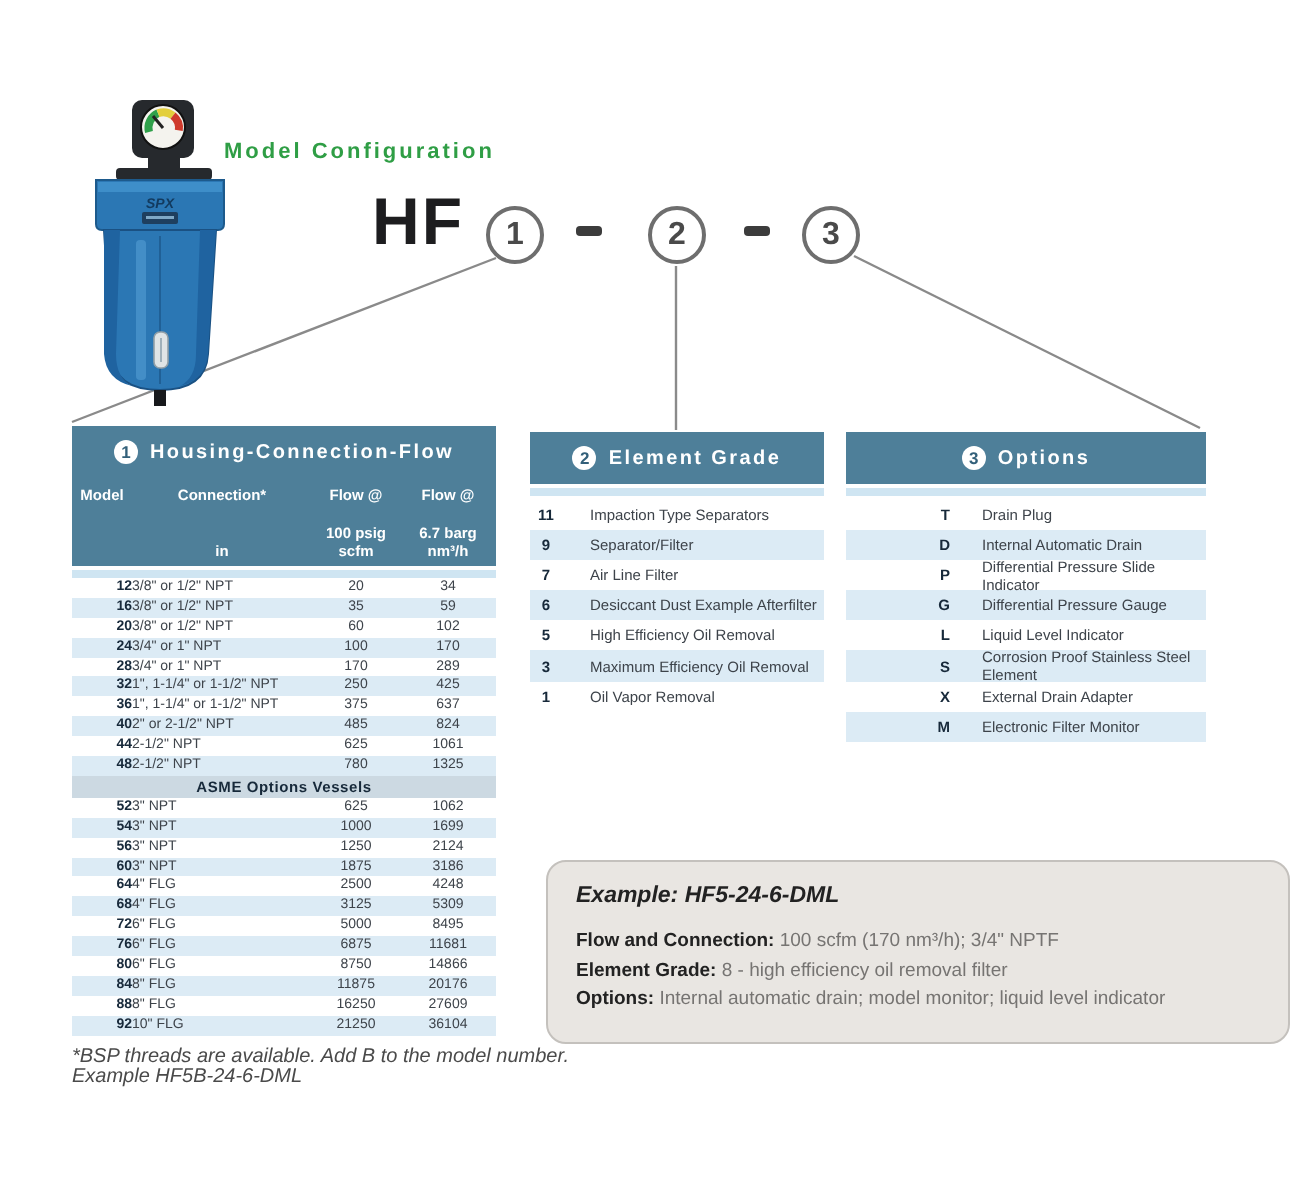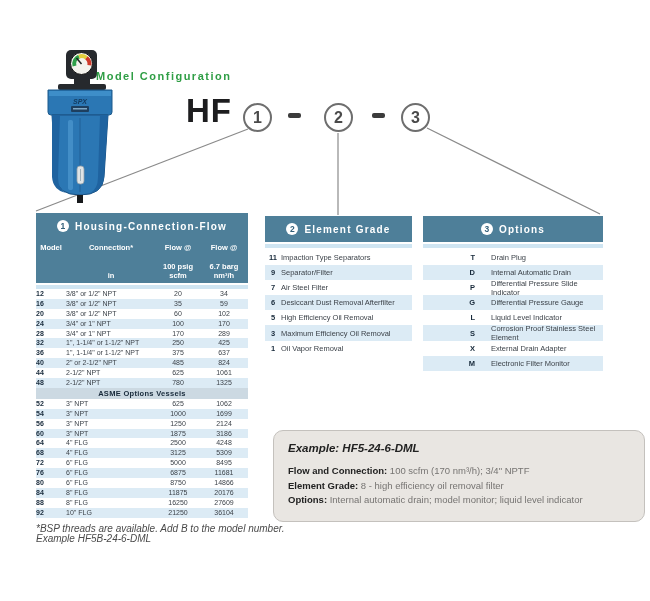--- a/index.html
+++ b/index.html
@@ -3,21 +3,21 @@
 <meta charset="utf-8">
 <style>
   html,body{margin:0;padding:0;background:#fff;}
   #canvas{position:relative;width:650px;height:601px;background:#ffffff;overflow:hidden;
           font-family:"Liberation Sans", sans-serif;}
 
   
   #connectors{position:absolute;left:0;top:0;pointer-events:none;}
 
   
-  .model-config-title{position:absolute;left:96px;top:70px;font-size:11px;font-weight:bold;
+  .model-config-title{position:absolute;left:112px;top:70px;font-size:11px;font-weight:bold;
     letter-spacing:1.5px;color:#2f9e45;}
 
   
   .hf-prefix{position:absolute;left:186px;top:92px;font-size:33px;font-weight:bold;color:#1d1d1f;letter-spacing:1px;}
   .code-circle{position:absolute;width:25px;height:25px;border:2px solid #6e6e6e;border-radius:50%;
     display:flex;align-items:center;justify-content:center;font-size:16px;font-weight:bold;color:#4a4a4a;background:#fff;}
   .code-dash{position:absolute;width:13px;height:5px;background:#3c3c3c;border-radius:2px;}
 
   
   .tbl{position:absolute;box-sizing:border-box;}
@@ -26,36 +26,36 @@
   .badge{width:12px;height:12px;border-radius:50%;background:#ffffff;color:#33607a;font-size:8.5px;
     font-weight:bold;display:flex;align-items:center;justify-content:center;margin-right:6px;letter-spacing:0;flex:0 0 auto;}
   .gap2{height:2px;background:#ffffff;}
   .stripe{height:4px;background:#cfe5f2;}
 
   
   .t1-sub{background:#4e7f99;color:#fff;display:flex;height:44px;font-size:7.5px;font-weight:bold;box-sizing:border-box;}
   .subcol{display:flex;flex-direction:column;align-items:center;line-height:9px;padding-top:4px;padding-bottom:3px;box-sizing:border-box;}
   .subspacer{flex:1;}
   .subgap{height:10px;}
-  .t1c0{width:30px;text-align:left;}
+  .t1c0{width:30px;text-align:right;}
   .t1c1{width:90px;text-align:left;}
   .t1c2{width:44px;text-align:center;}
   .t1c3{width:48px;text-align:center;}
   .t1-rows .t1-row{display:flex;height:9.9px;align-items:center;font-size:7px;line-height:8px;}
   .t1-rows .t1-row:nth-child(even){background:#dcebf5;}
   .t1-row .t1c0{font-weight:bold;color:#17293a;}
   .t1-row .t1c1,.t1-row .t1c2,.t1-row .t1c3{color:#3d434a;}
   .asme{height:11px;background:#ccd9e2;color:#17293a;font-weight:bold;font-size:7.5px;
     display:flex;align-items:center;justify-content:center;letter-spacing:.3px;}
 
   
   .kv-rows .kv-row{display:flex;height:15.1px;align-items:center;font-size:7.5px;}
   .kv-rows .kv-row:nth-child(even){background:#dcebf5;}
   .t2k{width:16px;text-align:center;font-weight:bold;color:#17293a;flex:0 0 auto;}
-  .t2d{color:#3d434a;}
+  .t2d{margin-left:14px;color:#3d434a;}
   .t3k{width:52px;text-align:right;font-weight:bold;color:#17293a;flex:0 0 auto;}
   .t3d{margin-left:16px;color:#3d434a;}
 
   
   .footnote{position:absolute;left:36px;top:524px;font-size:10px;font-style:italic;color:#4a4a4a;line-height:9.5px;}
 
   
   .example-box{position:absolute;left:273px;top:430px;width:372px;height:92px;background:#e9e6e2;
     border:1px solid #c4c1bd;border-radius:10px;box-sizing:border-box;padding:11px 14px;}
   .ex-title{font-style:italic;font-weight:bold;font-size:11.5px;color:#222;margin-bottom:10px;}
@@ -299,25 +299,25 @@
         <div class="kv-row">
           <span class="t2k">11</span>
           <span class="t2d">Impaction Type Separators</span>
         </div>
         <div class="kv-row">
           <span class="t2k">9</span>
           <span class="t2d">Separator/Filter</span>
         </div>
         <div class="kv-row">
           <span class="t2k">7</span>
-          <span class="t2d">Air Steel Filter</span>
+          <span class="t2d">Air Line Filter</span>
         </div>
         <div class="kv-row">
           <span class="t2k">6</span>
-          <span class="t2d">Desiccant Dust Removal Afterfilter</span>
+          <span class="t2d">Desiccant Dust Example Afterfilter</span>
         </div>
         <div class="kv-row">
           <span class="t2k">5</span>
           <span class="t2d">High Efficiency Oil Removal</span>
         </div>
         <div class="kv-row">
           <span class="t2k">3</span>
           <span class="t2d">Maximum Efficiency Oil Removal</span>
         </div>
         <div class="kv-row">

